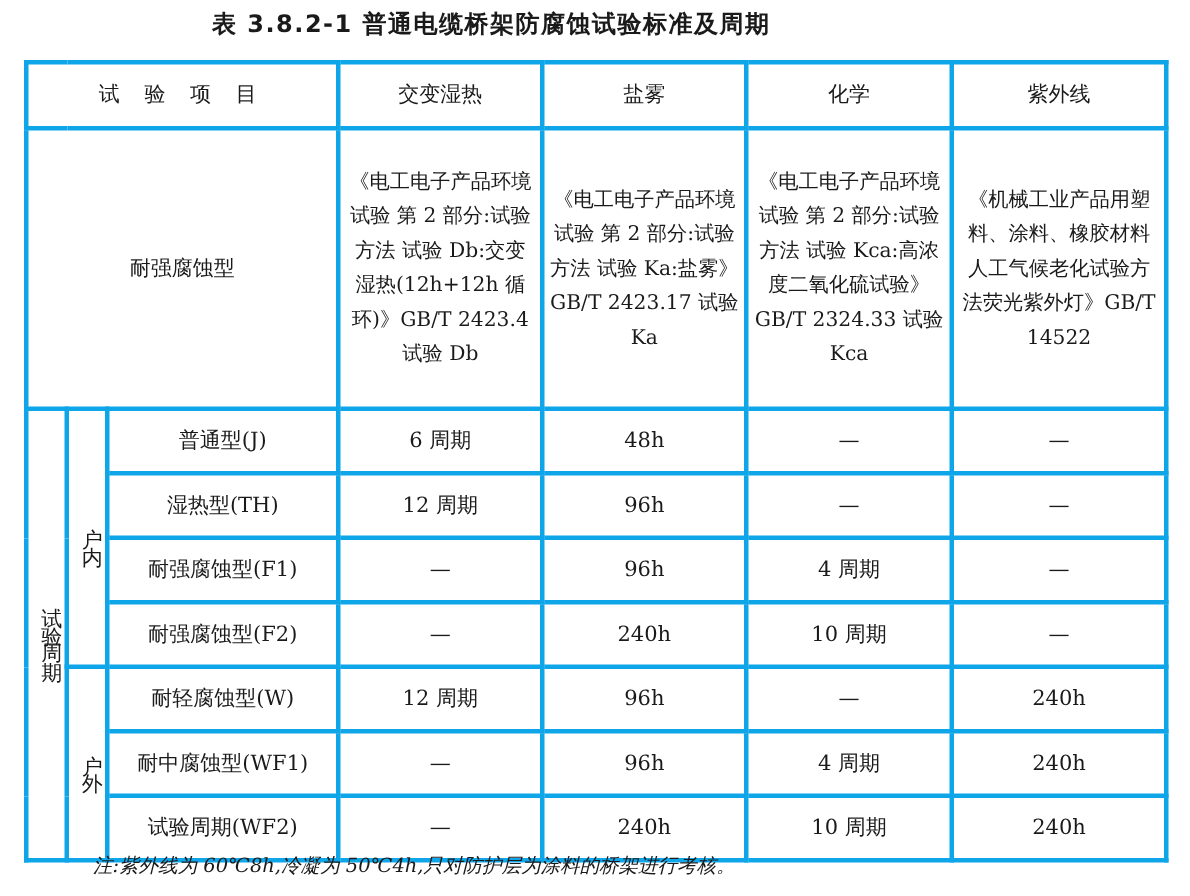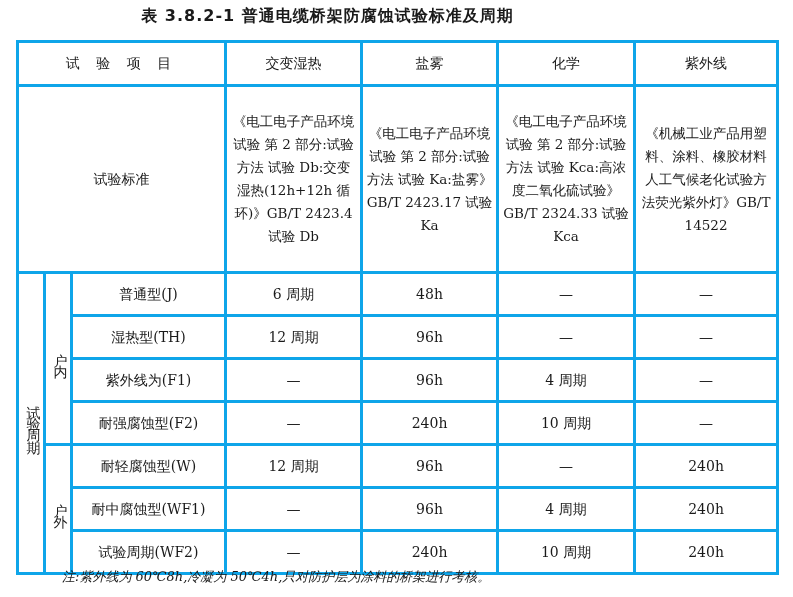--- a/index.html
+++ b/index.html
@@ -55,21 +55,21 @@
   </colgroup>
   <tbody>
       <tr class="hdr">
     <td colspan="3" class="ls">试 验 项 目</td>
     <td>交变湿热</td>
     <td>盐雾</td>
     <td>化学</td>
     <td>紫外线</td>
   </tr>
   <tr class="std">
-    <td colspan="3">试验标准</td>
+    <td colspan="3">耐强腐蚀型</td>
     <td>
           <div class="txt">《电工电子产品环境试验 第 2 部分:试验方法 试验 Db:交变湿热(12h+12h 循环)》GB/T 2423.4 试验 Db</div>
         </td>
     <td>
           <div class="txt">《电工电子产品环境试验 第 2 部分:试验方法 试验 Ka:盐雾》GB/T 2423.17 试验 Ka</div>
         </td>
     <td>
           <div class="txt">《电工电子产品环境试验 第 2 部分:试验方法 试验 Kca:高浓度二氧化硫试验》GB/T 2324.33 试验 Kca</div>
         </td>
     <td>
@@ -87,21 +87,21 @@
     <td>—</td>
   </tr>
   <tr class="drow">
     <td>湿热型(TH)</td>
     <td>12 周期</td>
     <td>96h</td>
     <td>—</td>
     <td>—</td>
   </tr>
   <tr class="drow">
-    <td>紫外线为(F1)</td>
+    <td>耐强腐蚀型(F1)</td>
     <td>—</td>
     <td>96h</td>
     <td>4 周期</td>
     <td>—</td>
   </tr>
   <tr class="drow">
     <td>耐强腐蚀型(F2)</td>
     <td>—</td>
     <td>240h</td>
     <td>10 周期</td>

